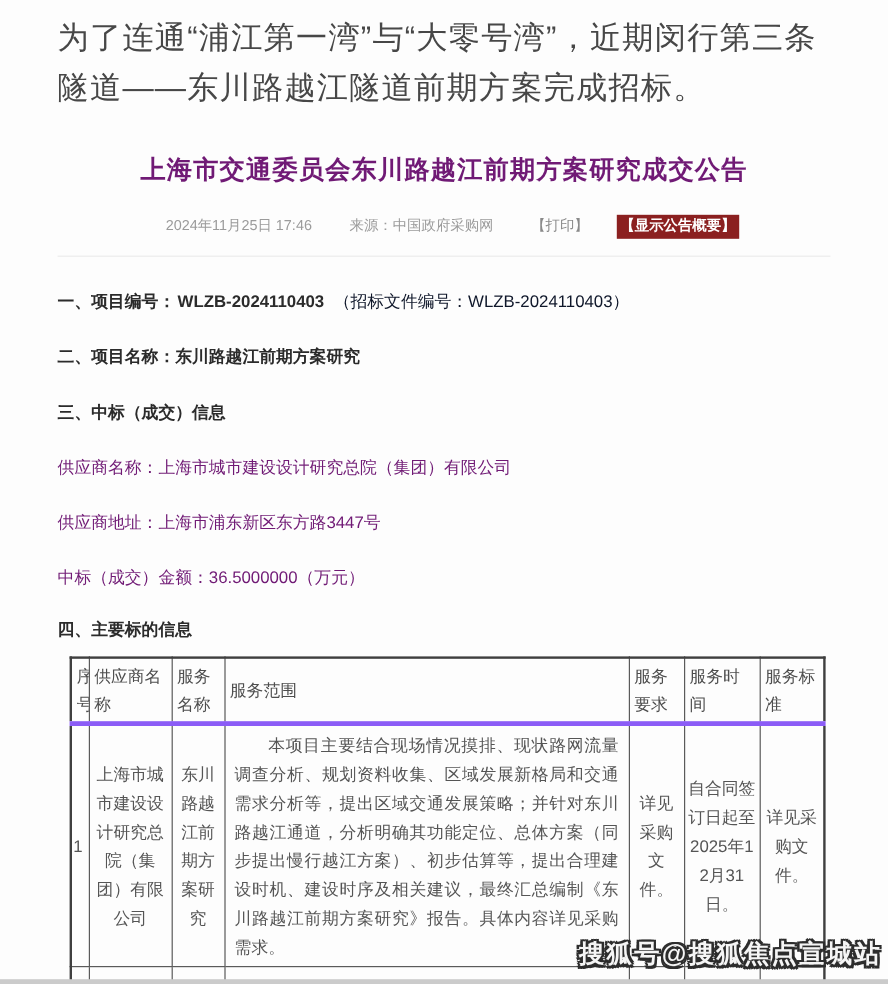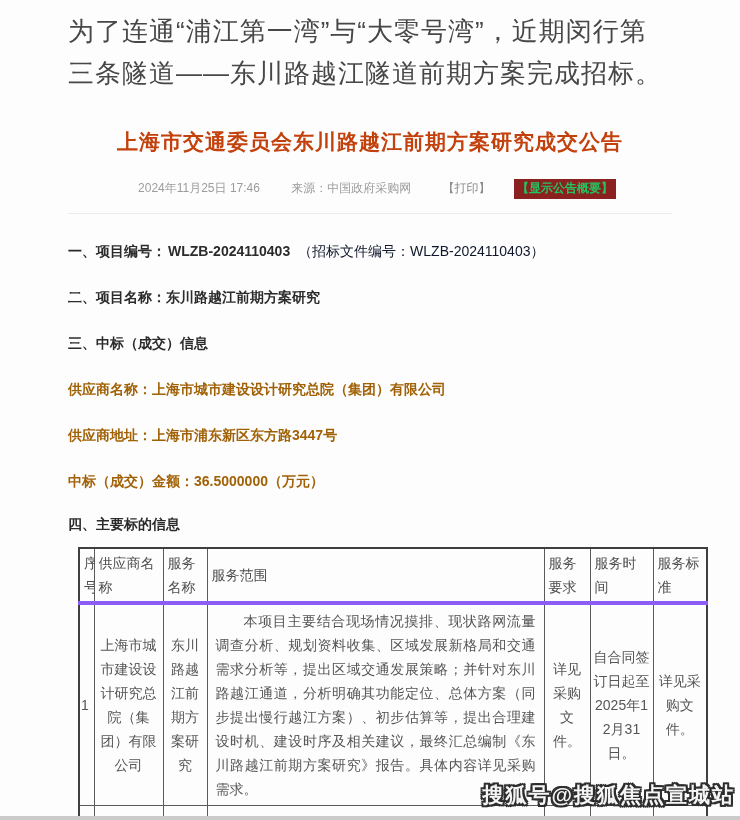--- a/index.html
+++ b/index.html
@@ -5,79 +5,79 @@
   * { box-sizing: border-box; }
   html,body { margin:0; padding:0; background:#ffffff; }
   .page {
     position: relative;
     width: 740px;
     height: 820px;
     background: #fdfdfd;
     font-family: "Liberation Sans", "DejaVu Sans", sans-serif;
     color: #333;
     overflow: hidden;
-    padding: 0 68px;
+    padding: 0 48px;
   }
 
   
   .intro {
     margin: 0;
     padding-top: 10px;
     font-size: 26px;
     line-height: 42px;
     font-weight: 500;
     color: #474747;
     letter-spacing: 1px;
   }
 
   
   .title {
     margin: 34px 0 0;
     text-align: center;
     font-size: 21px;
     line-height: 28px;
     font-weight: 700;
-    color: #c2410c;
+    color: #701a75;
     letter-spacing: 1px;
   }
 
   
   .meta {
     margin-top: 23px;
     text-align: center;
     font-size: 12px;
     color: #9b9b9b;
     white-space: nowrap;
   }
   .meta .meta-item { margin: 0 14px; }
   .meta .print { color: #8a8a8a; cursor: pointer; }
   .badge {
     display: inline-block;
     margin-left: 6px;
     background: #8b2020;
-    color: #22c55e;
+    color: #ffffff;
     padding: 1px 3px 2px;
     font-weight: 700;
     cursor: pointer;
   }
 
   .divider {
     border: none;
     border-top: 1px solid #ececec;
     margin: 14px 0 0;
   }
 
   
   .sec {
     margin: 29px 0 0;
     font-size: 14px;
     line-height: 17px;
   }
   .sec.bold { font-weight: 700; color: #2b2b2b; }
-  .sec.plain { font-weight: 700; color: #a16207; }
+  .sec.plain { font-weight: 400; color: #701a75; }
   .sec .note { font-weight: 400; color: #0f172a; margin-left: 4px; }
   .sec .val { margin-left: 2px; }
   .sec.last { margin-top: 26px; }
 
   
   table.bid {
     margin: 14px 0 0 10px;
     width: 628px;
     border-collapse: collapse;
     table-layout: fixed;

